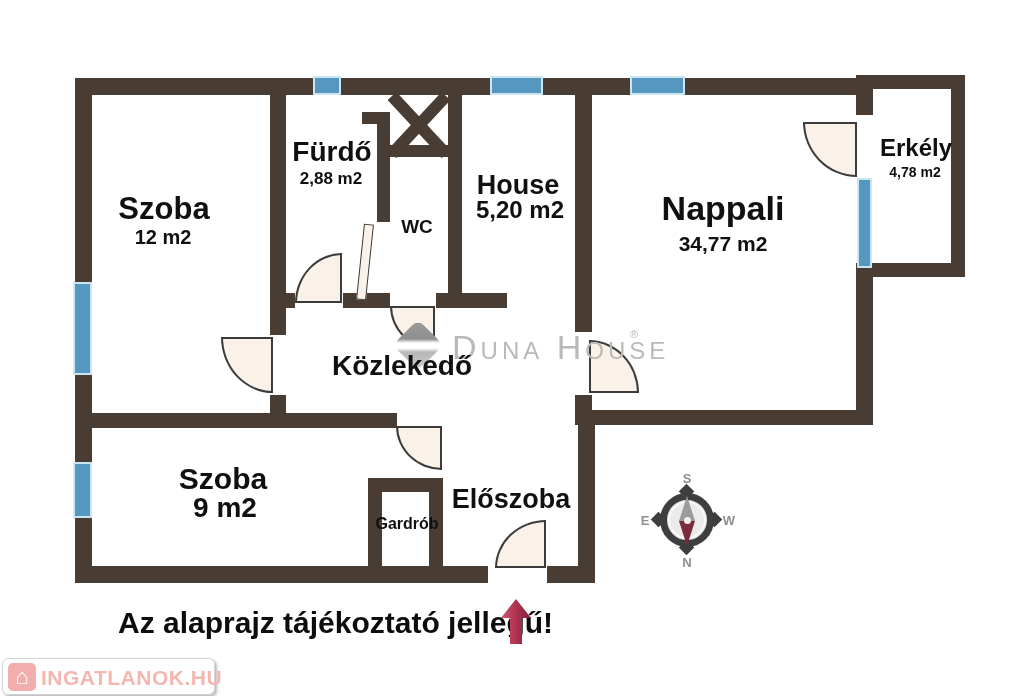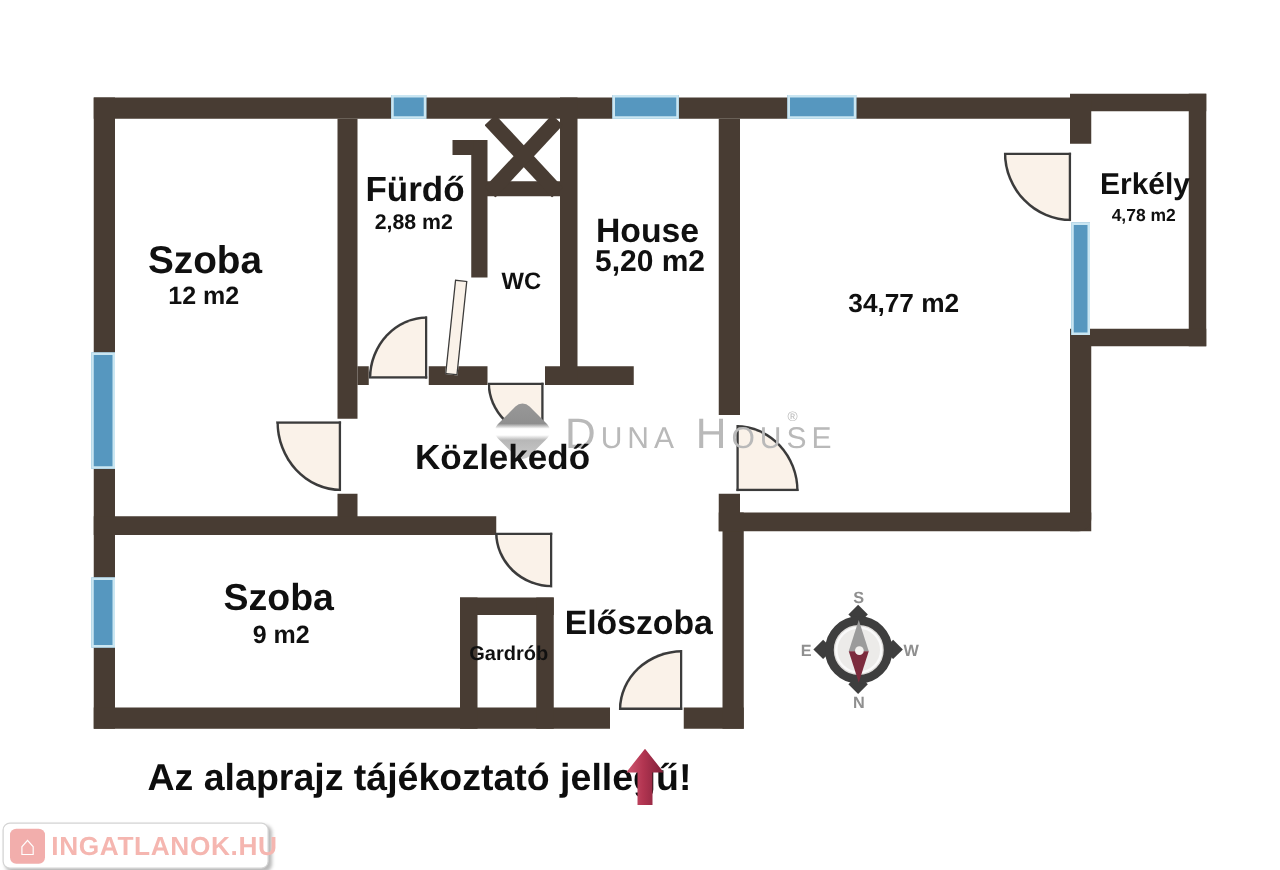--- a/index.html
+++ b/index.html
@@ -108,29 +108,30 @@
   <div class="lbl" style="left:163px;top:237px;font-size:20px">12 m2</div>
 
   <div class="lbl" style="left:332px;top:152px;font-size:28px">Fürdő</div>
   <div class="lbl" style="left:331px;top:178px;font-size:17px">2,88 m2</div>
 
   <div class="lbl" style="left:417px;top:226px;font-size:19px">WC</div>
 
   <div class="lbl" style="left:518px;top:185px;font-size:27px">House</div>
   <div class="lbl" style="left:520px;top:210px;font-size:24px">5,20 m2</div>
 
+  <div class="lbl" style="left:723px;top:208px;font-size:34px">Nappali</div>
   <div class="lbl" style="left:723px;top:243px;font-size:21px">34,77 m2</div>
 
   <div class="lbl" style="left:916px;top:148px;font-size:24px">Erkély</div>
   <div class="lbl" style="left:915px;top:172px;font-size:14px">4,78 m2</div>
 
   <div class="lbl" style="left:402px;top:366px;font-size:28px">Közlekedő</div>
 
   <div class="lbl" style="left:223px;top:479px;font-size:30px">Szoba</div>
-  <div class="lbl" style="left:225px;top:508px;font-size:20px">9 m2</div>
+  <div class="lbl" style="left:225px;top:508px;font-size:28px">9 m2</div>
 
   <div class="lbl" style="left:407px;top:524px;font-size:16px">Gardrób</div>
 
   <div class="lbl" style="left:511px;top:499px;font-size:27px">Előszoba</div>
 
   <div>
     <div class="cp-pt" style="left:681px;top:486px"></div>
     <div class="cp-pt" style="left:681px;top:542px"></div>
     <div class="cp-pt" style="left:653px;top:514px"></div>
     <div class="cp-pt" style="left:709px;top:514px"></div>

